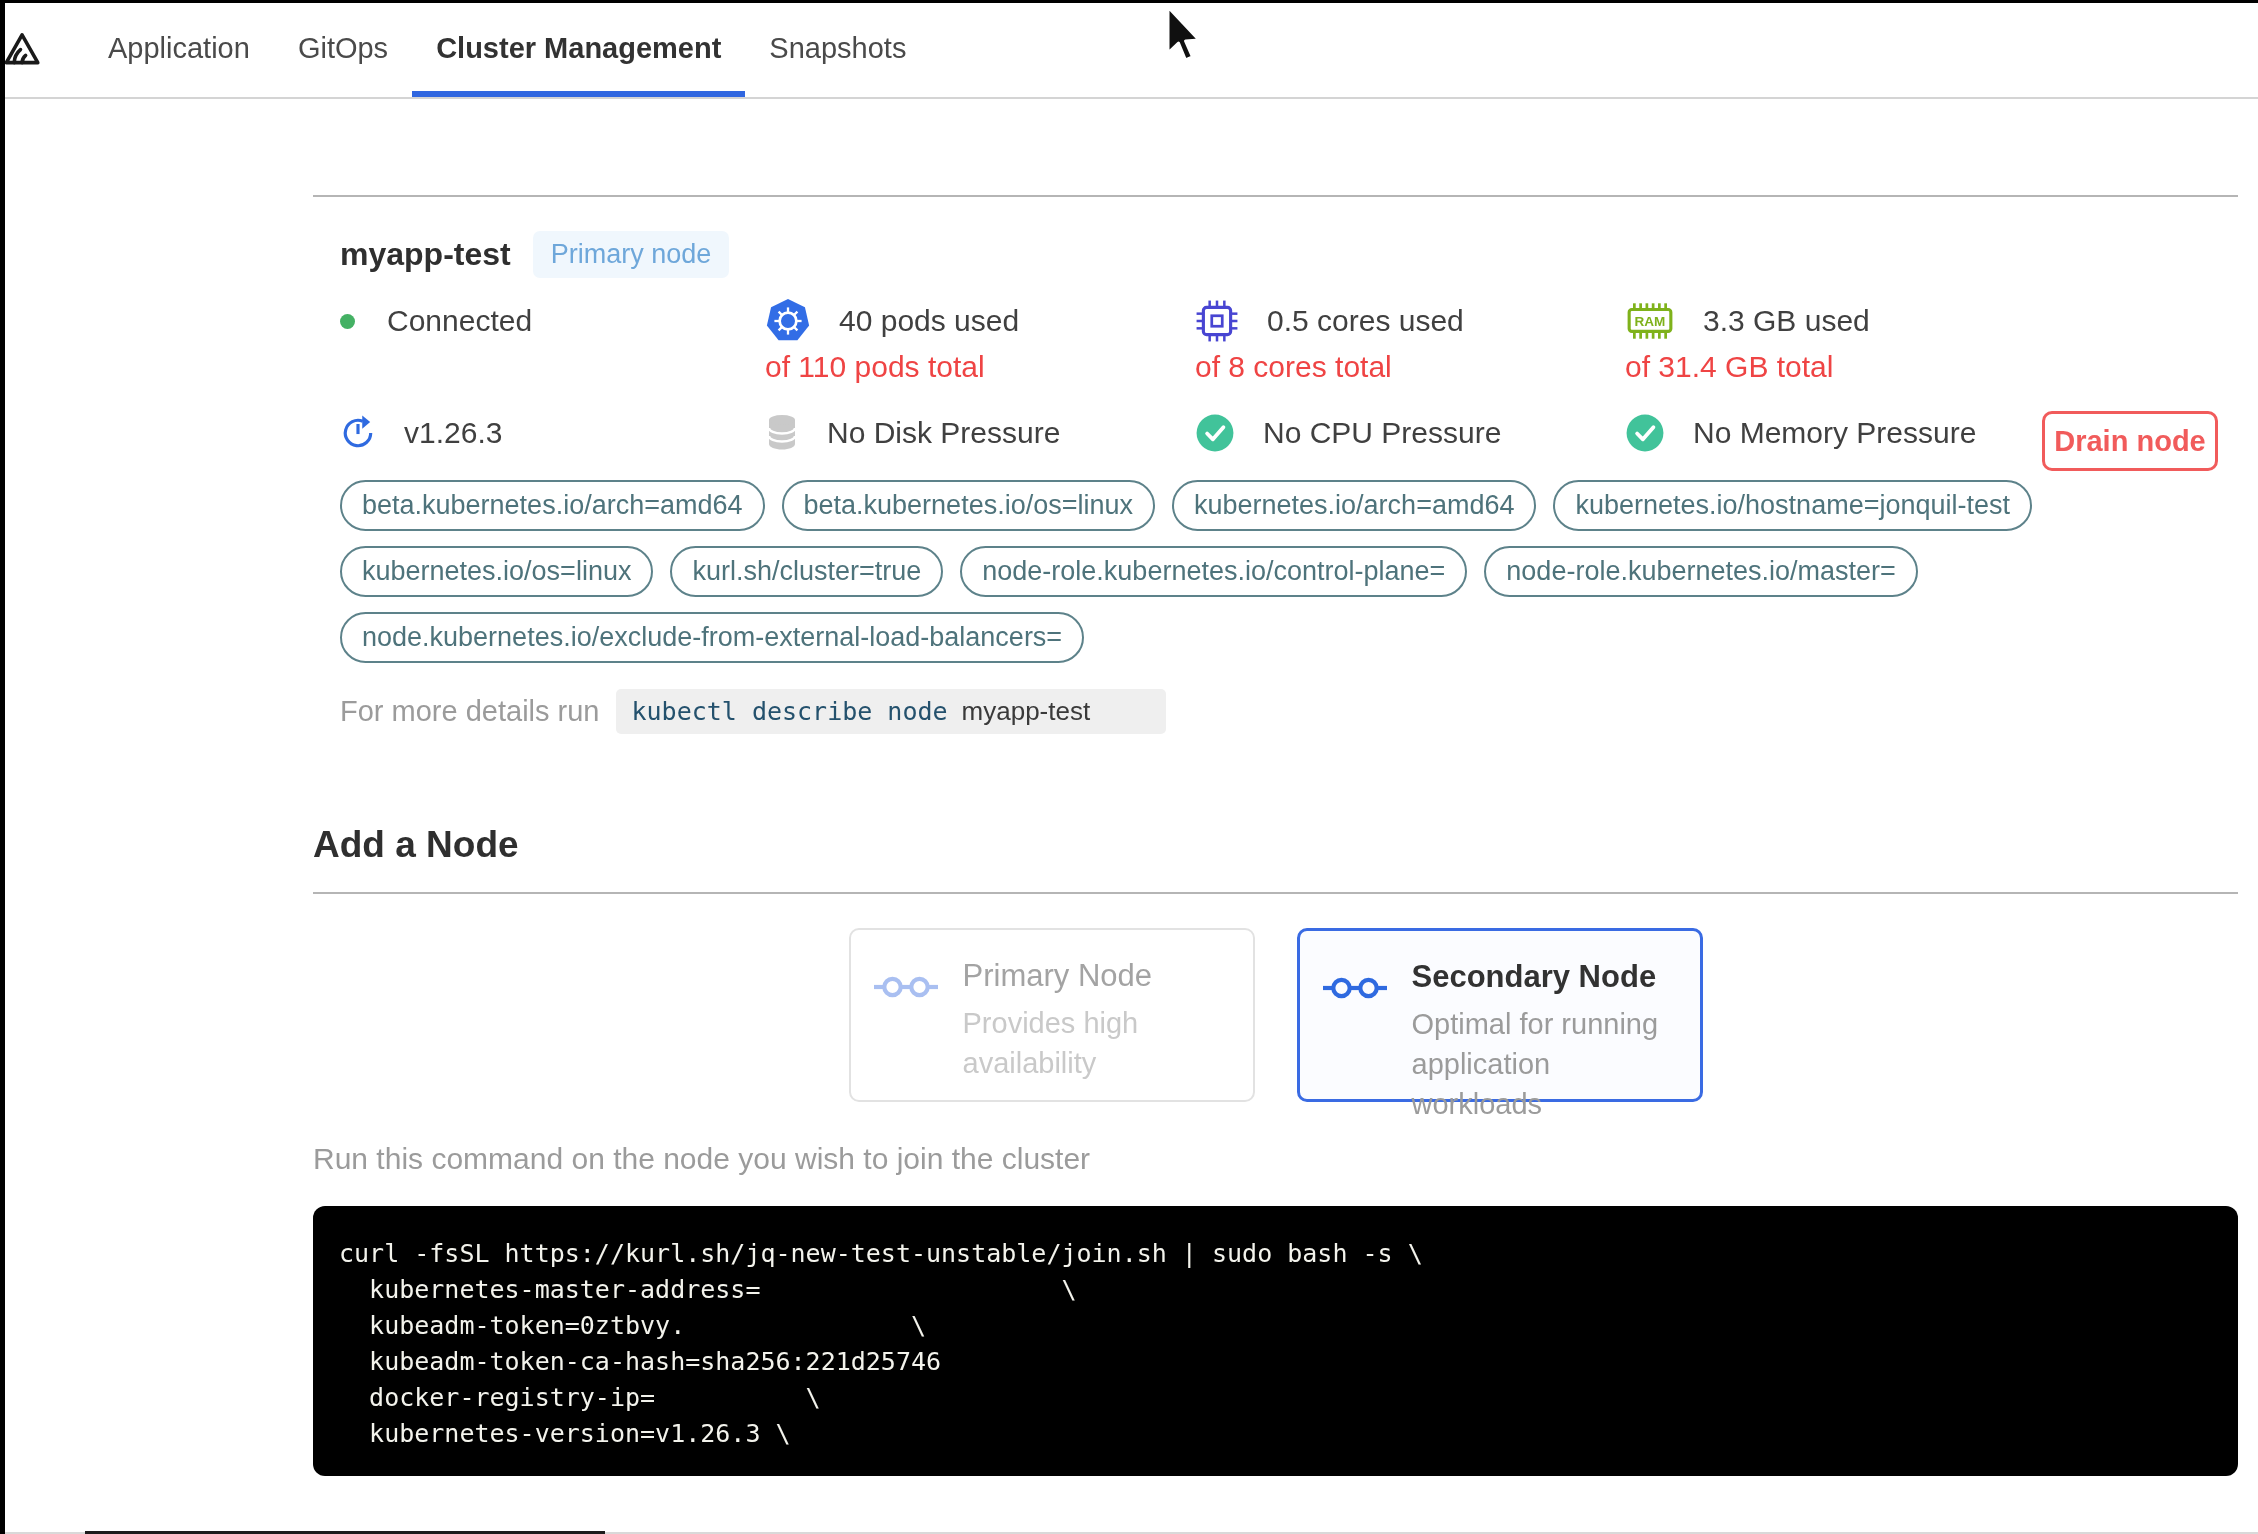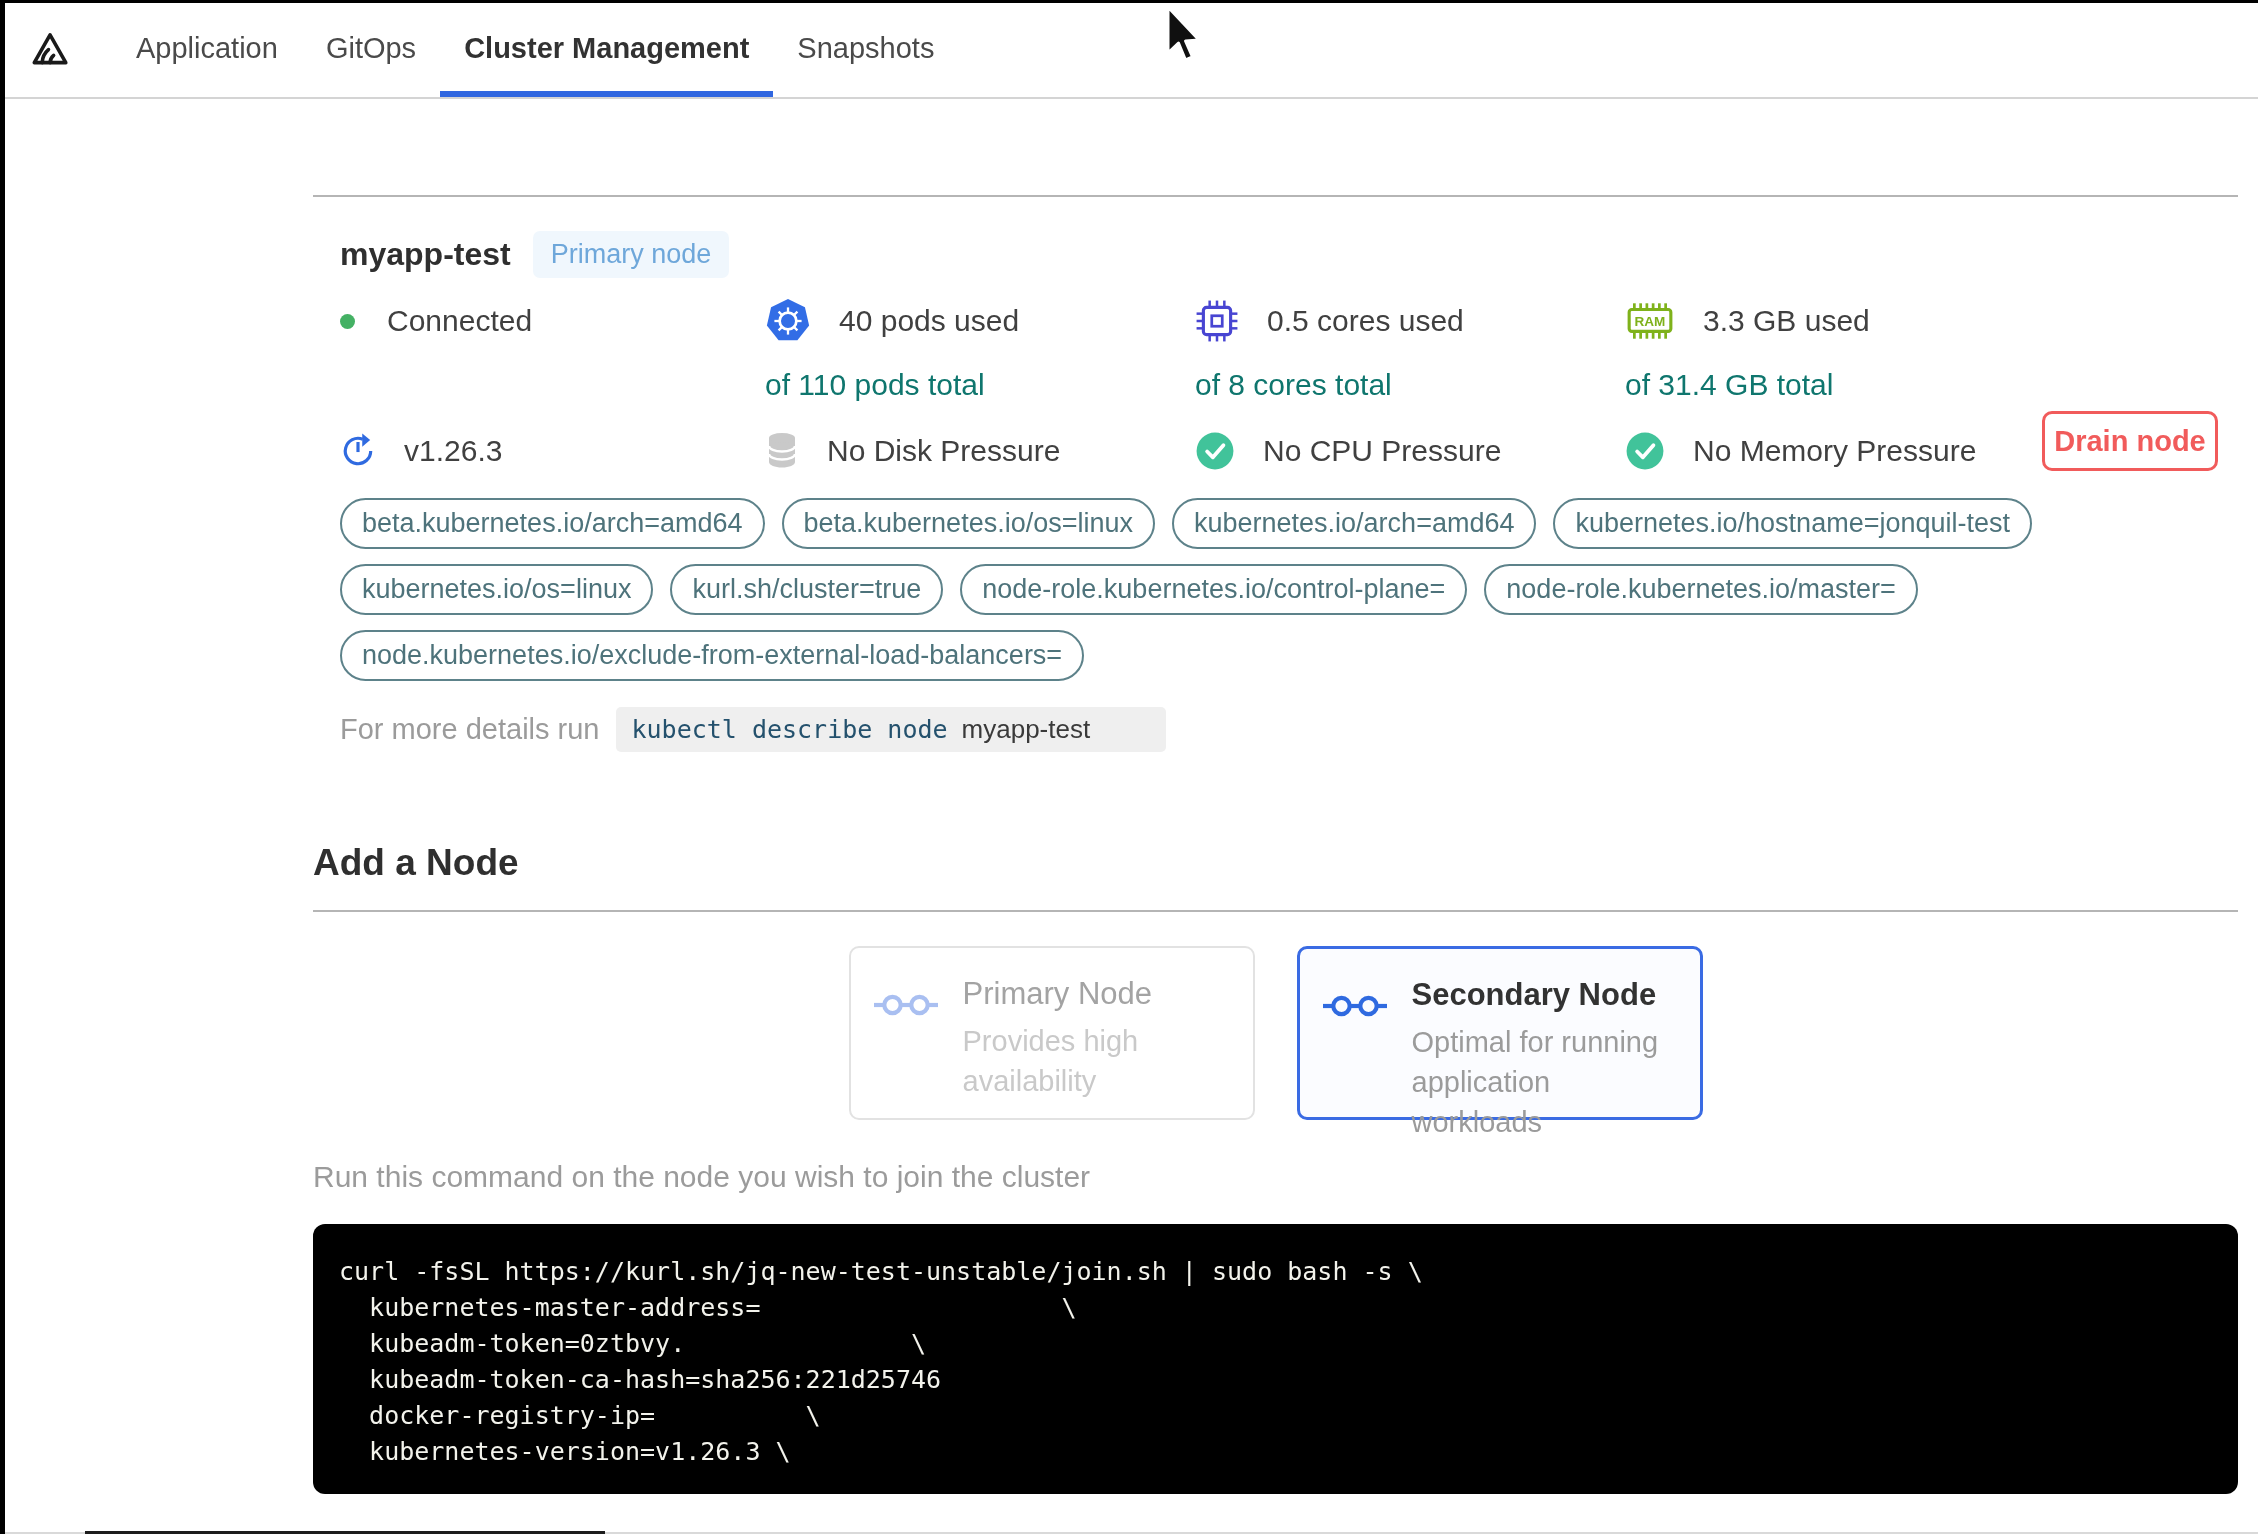--- a/index.html
+++ b/index.html
@@ -18,21 +18,20 @@
   .edge-top   { position: absolute; left: 0; top: 0; width: 2258px; height: 3px; background: #000; z-index: 50; }
   .edge-bottom-light { position: absolute; left: 0; bottom: 0; width: 2258px; height: 2px; background: #d9d9d9; z-index: 49; }
   .edge-bottom-dark  { position: absolute; left: 85px; bottom: 0; width: 520px; height: 3px; background: #1c1c1c; z-index: 50; }
 
   
   .navbar {
     height: 99px;
     border-bottom: 2px solid #d4d4d4;
     display: flex;
     align-items: stretch;
-    padding-left: 28px;
     background: #fff;
   }
   .nav-logo { align-self: center; width: 42px; height: 44px; margin-right: 42px; }
   .nav-tabs { display: flex; align-items: stretch; }
   .nav-tab {
     display: flex; align-items: center;
     padding: 0 24px;
     font-size: 29px; font-weight: 500; color: #4a4a4a;
     border-top: 6px solid transparent;
     border-bottom: 6px solid transparent;
@@ -62,21 +61,21 @@
     padding: 8px 18px; border-radius: 7px;
   }
 
   .stats-grid {
     margin-top: 20px;
     display: grid;
     grid-template-columns: 425px 430px 430px 424px;
     row-gap: 26px;
   }
   .stat-line { display: flex; align-items: center; gap: 28px; height: 46px; font-size: 30px; color: #404040; font-weight: 500; }
-  .stat-sub  { margin-top: 24px; font-size: 30px; color: #0f766e; }
+  .stat-sub  { margin-top: 6px; font-size: 30px; color: #ef4444; }
   .dot {
     width: 15px; height: 15px; border-radius: 50%;
     background: #44b164; margin-right: 4px; flex: none;
   }
 
   .drain-button {
     position: absolute; top: 214px; right: 20px;
     width: 176px; height: 60px;
     border: 3px solid #f15b5b; border-radius: 10px;
     background: #fff; color: #f15b5b;

